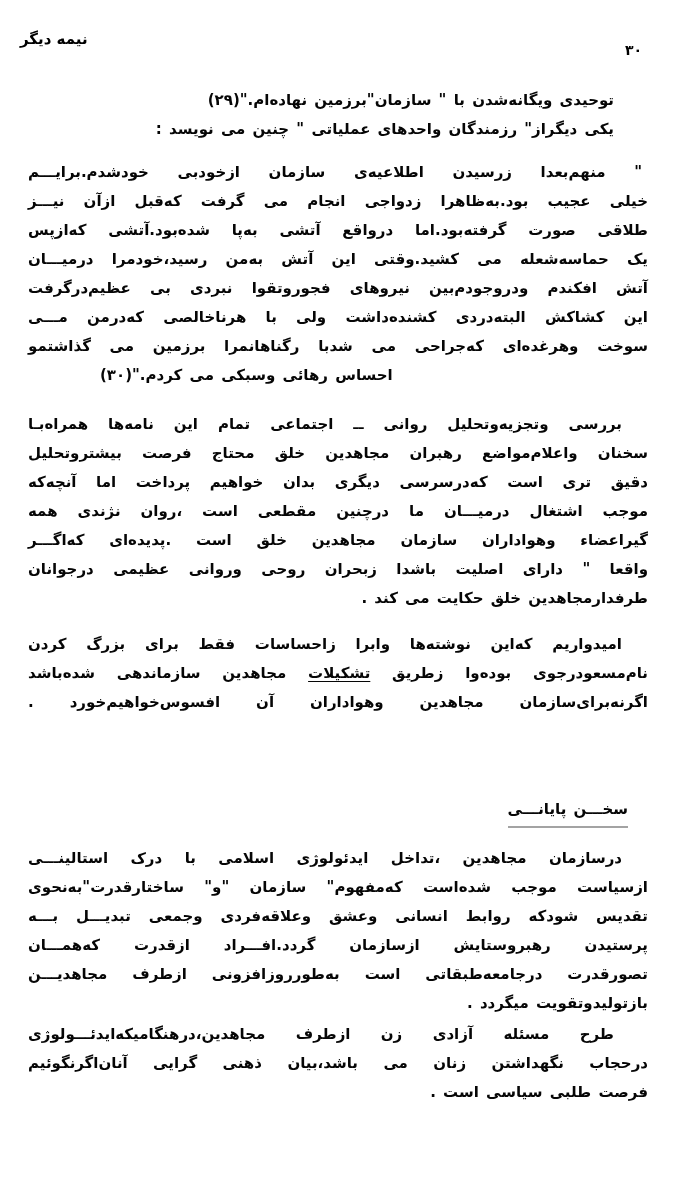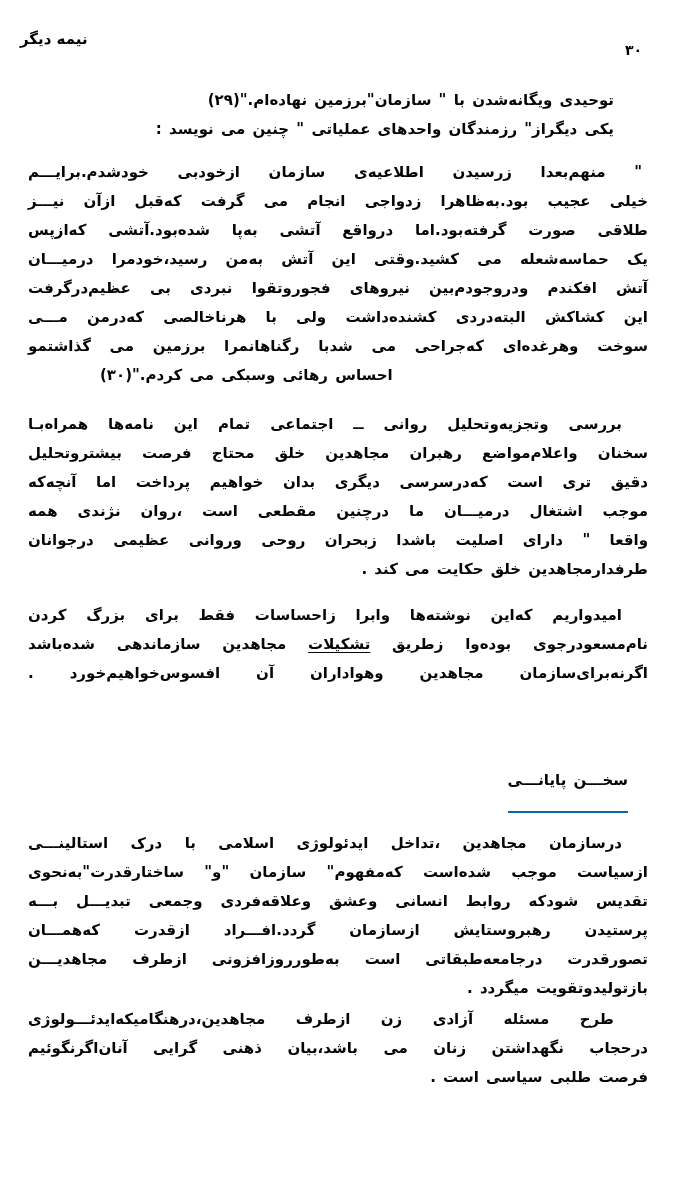--- a/index.html
+++ b/index.html
@@ -50,22 +50,22 @@
   .gap-heading{margin-top:78px;}
   .gap-p4{margin-top:16px;}
   .gap-p5{margin-top:2px;}
   .section-heading{
     direction:rtl;text-align:right;
     padding-right:20px;
     font-size:15px;font-weight:bold;
   }
   .section-heading .hd{
     display:inline-block;
-    border-bottom:2px solid #0369a1;
-    padding-bottom:16px;
+    border-bottom:2px solid #a3a3a3;
+    padding-bottom:2px;
   }
   .uline{text-decoration:underline;text-underline-offset:3px;}
 </style>
 </head>
 <body>
 
 <div class="page">
 
   <div class="journal-title">نیمه دیگر</div>
   <div class="page-number">۳۰</div>
@@ -80,20 +80,21 @@
     <div class="line j">یک حماسه‌شعله می کشید.وقتی این آتش به‌من رسید،خودمرا درمیـــان</div>
     <div class="line j">آتش افکندم ودروجودم‌بین نیروهای فجوروتقوا نبردی بی عظیم‌درگرفت</div>
     <div class="line j">این کشاکش البته‌دردی کشنده‌داشت ولی با هرناخالصی که‌درمن مـــی</div>
     <div class="line j">سوخت وهرغده‌ای که‌جراحی می شدبا رگناهانمرا برزمین می گذاشتمو</div>
     <div class="line short-left">احساس رهائی وسبکی می کردم."(۳۰)</div>
 
     <div class="line j ind-sm gap-p2">بررسی وتجزیه‌وتحلیل روانی ــ اجتماعی تمام این نامه‌ها همراه‌بـا</div>
     <div class="line j">سخنان واعلام‌مواضع رهبران مجاهدین خلق محتاج فرصت بیشتروتحلیل</div>
     <div class="line j">دقیق تری است که‌درسرسی دیگری بدان خواهیم پرداخت اما آنچه‌که</div>
     <div class="line j">موجب اشتغال درمیـــان ما درچنین مقطعی است ،روان نژندی همه</div>
+    <div class="line j">گیراعضاء وهواداران سازمان مجاهدین خلق است .پدیده‌ای که‌اگـــر</div>
     <div class="line j">واقعا " دارای اصلیت باشدا زبحران روحی وروانی عظیمی درجوانان</div>
     <div class="line r">طرفدارمجاهدین خلق حکایت می کند .</div>
 
     <div class="line j ind-sm gap-p3">امیدواریم که‌این نوشته‌ها وابرا زاحساسات فقط برای بزرگ کردن</div>
     <div class="line j"><span>نام‌مسعودرجوی بوده‌وا زطریق </span><span class="uline">تشکیلات</span><span> مجاهدین سازماندهی شده‌باشد</span></div>
     <div class="line j">اگرنه‌برای‌سازمان مجاهدین وهواداران آن افسوس‌خواهیم‌خورد .</div>
 
     <div class="line section-heading gap-heading"><span class="hd">سخـــن پایانـــی</span></div>
 
     <div class="line j ind-sm gap-p4">درسازمان مجاهدین ،تداخل ایدئولوژی اسلامی با درک استالینـــی</div>

